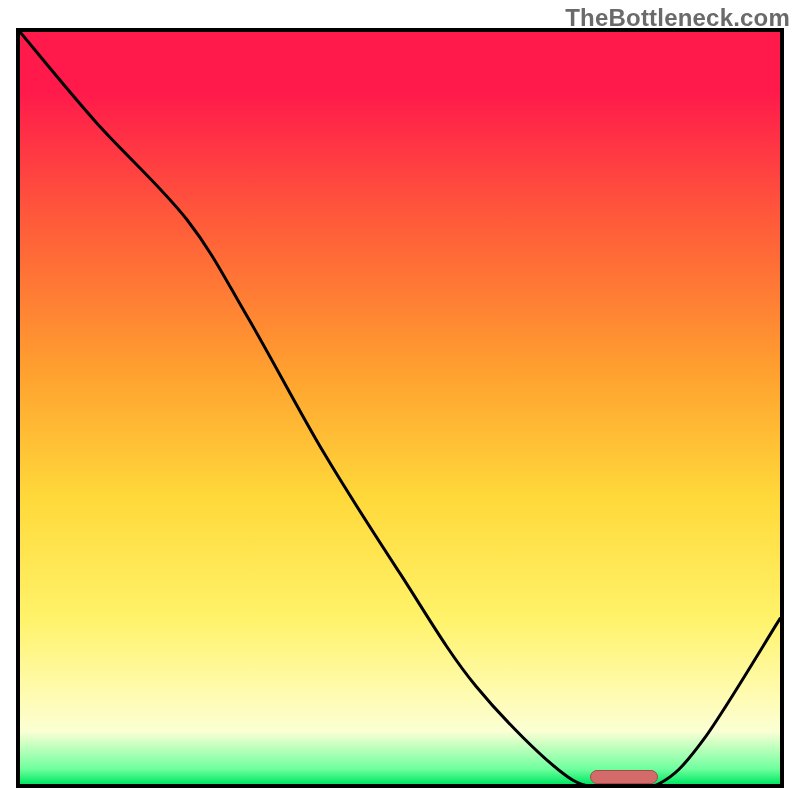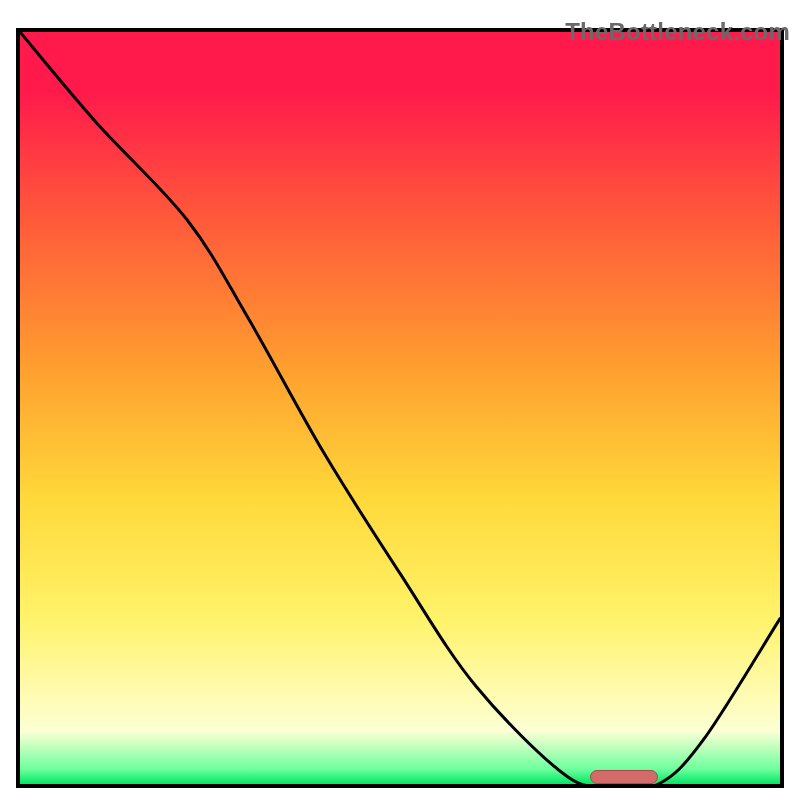--- a/index.html
+++ b/index.html
@@ -12,21 +12,21 @@
     font-family: Arial, Helvetica, sans-serif;
   }
   .chart-frame {
     position: relative;
     width: 800px;
     height: 800px;
     box-sizing: border-box;
   }
   .watermark {
     position: absolute;
-    top: 18px;
+    top: 4px;
     right: 10px;
     font-size: 24px;
     font-weight: 600;
     color: #6a6a6a;
     letter-spacing: 0.2px;
     z-index: 10;
   }
   .plot-area {
     position: absolute;
     left: 16px;

